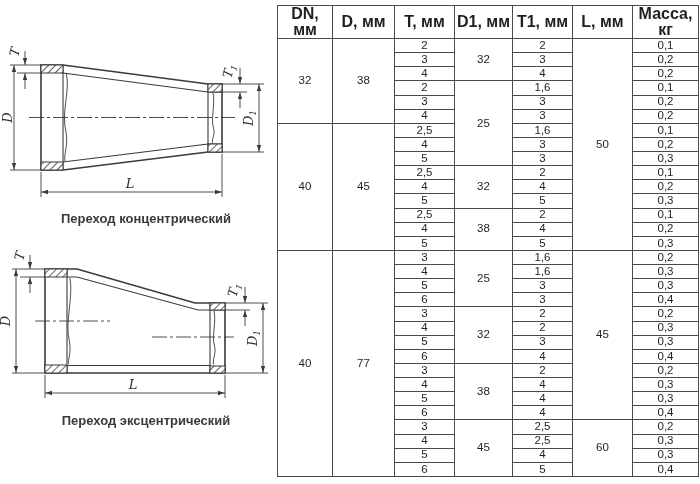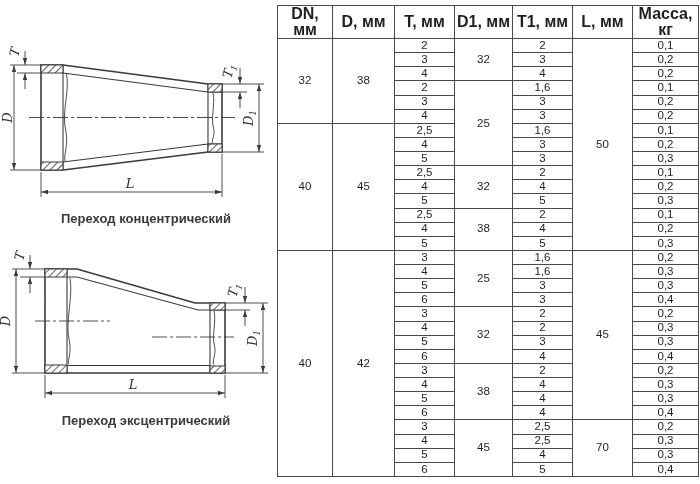--- a/index.html
+++ b/index.html
@@ -268,21 +268,21 @@
         <td>4</td>
         <td>0,2</td>
       </tr>
       <tr>
         <td>5</td>
         <td>5</td>
         <td>0,3</td>
       </tr>
       <tr>
         <td rowspan="16">40</td>
-        <td rowspan="16">42</td>
+        <td rowspan="16">77</td>
         <td>3</td>
         <td rowspan="4">25</td>
         <td>1,6</td>
         <td rowspan="12">45</td>
         <td>0,2</td>
       </tr>
       <tr>
         <td>4</td>
         <td>1,6</td>
         <td>0,3</td>
@@ -336,21 +336,21 @@
       </tr>
       <tr>
         <td>6</td>
         <td>4</td>
         <td>0,4</td>
       </tr>
       <tr>
         <td>3</td>
         <td rowspan="4">45</td>
         <td>2,5</td>
-        <td rowspan="4">70</td>
+        <td rowspan="4">60</td>
         <td>0,2</td>
       </tr>
       <tr>
         <td>4</td>
         <td>2,5</td>
         <td>0,3</td>
       </tr>
       <tr>
         <td>5</td>
         <td>4</td>

